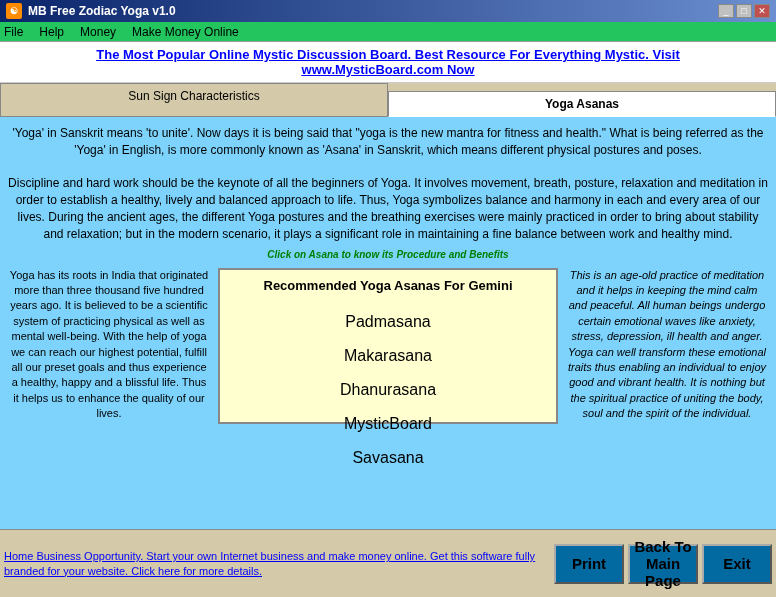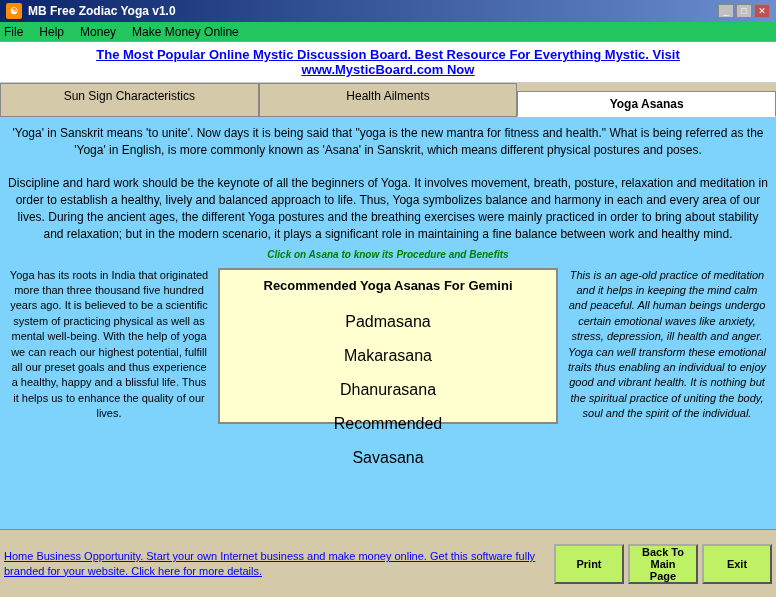--- a/index.html
+++ b/index.html
@@ -166,24 +166,24 @@
       flex: 1;
       font-size: 11px;
       color: blue;
       text-decoration: underline;
       line-height: 1.3;
       cursor: pointer;
     }
     .footer-btn {
       width: 70px;
       height: 40px;
-      background: #bef264;
+      background: #0369a1;
       border: 2px outset #aaa;
       cursor: pointer;
-      font-size: 11px;
+      font-size: 15px;
       font-weight: bold;
       text-align: center;
       display: flex;
       align-items: center;
       justify-content: center;
       flex-direction: column;
     }
     .app-icon {
       width: 16px;
       height: 16px;
@@ -220,42 +220,41 @@
 </div>
 
 <div id="ad-banner">
   <a>
     <span style="font-size:13px; font-weight:bold; color:blue; text-decoration:underline;">The Most Popular Online Mystic Discussion Board. Best Resource For Everything Mystic. Visit<br>www.MysticBoard.com Now</span>
   </a>
 </div>
 
 <div id="tabs">
   <div class="tab">Sun Sign Characteristics</div>
-  <div class="tab">Health Ailments</div>
   <div class="tab active">Yoga Asanas</div>
 </div>
 
 <div id="main-content">
   <div id="intro-text">
     <span>'Yoga' in Sanskrit means 'to unite'. Now days it is being said that "yoga is the new mantra for fitness and health." What is being referred as the 'Yoga' in English, is more commonly known as 'Asana' in Sanskrit, which means different physical postures and poses.</span>
     <br><br>
     <span>Discipline and hard work should be the keynote of all the beginners of Yoga. It involves movement, breath, posture, relaxation and meditation in order to establish a healthy, lively and balanced approach to life. Thus, Yoga symbolizes balance and harmony in each and every area of our lives. During the ancient ages, the different Yoga postures and the breathing exercises were mainly practiced in order to bring about stability and relaxation; but in the modern scenario, it plays a significant role in maintaining a fine balance between work and healthy mind.</span>
   </div>
 
   <div id="click-info">Click on Asana to know its Procedure and Benefits</div>
 
   <div id="middle-section">
     <div id="left-text">Yoga has its roots in India that originated more than three thousand five hundred years ago. It is believed to be a scientific system of practicing physical as well as mental well-being. With the help of yoga we can reach our highest potential, fulfill all our preset goals and thus experience a healthy, happy and a blissful life. Thus it helps us to enhance the quality of our lives.</div>
 
     <div id="yoga-box">
       <div id="yoga-box-title">Recommended Yoga Asanas For Gemini</div>
       <div class="asana-item">Padmasana</div>
       <div class="asana-item">Makarasana</div>
       <div class="asana-item">Dhanurasana</div>
-      <div class="asana-item">Recommended</div>
+      <div class="asana-item">MysticBoard</div>
       <div class="asana-item">Savasana</div>
     </div>
 
     <div id="right-text">This is an age-old practice of meditation and it helps in keeping the mind calm and peaceful. All human beings undergo certain emotional waves like anxiety, stress, depression, ill health and anger. Yoga can well transform these emotional traits thus enabling an individual to enjoy good and vibrant health. It is nothing but the spiritual practice of uniting the body, soul and the spirit of the individual.</div>
   </div>
 </div>
 
 <div id="footer">
   <div id="footer-text">Home Business Opportunity. Start your own Internet business and make money online. Get this software fully branded for your website. Click here for more details.</div>
   <button class="footer-btn">Print</button>

